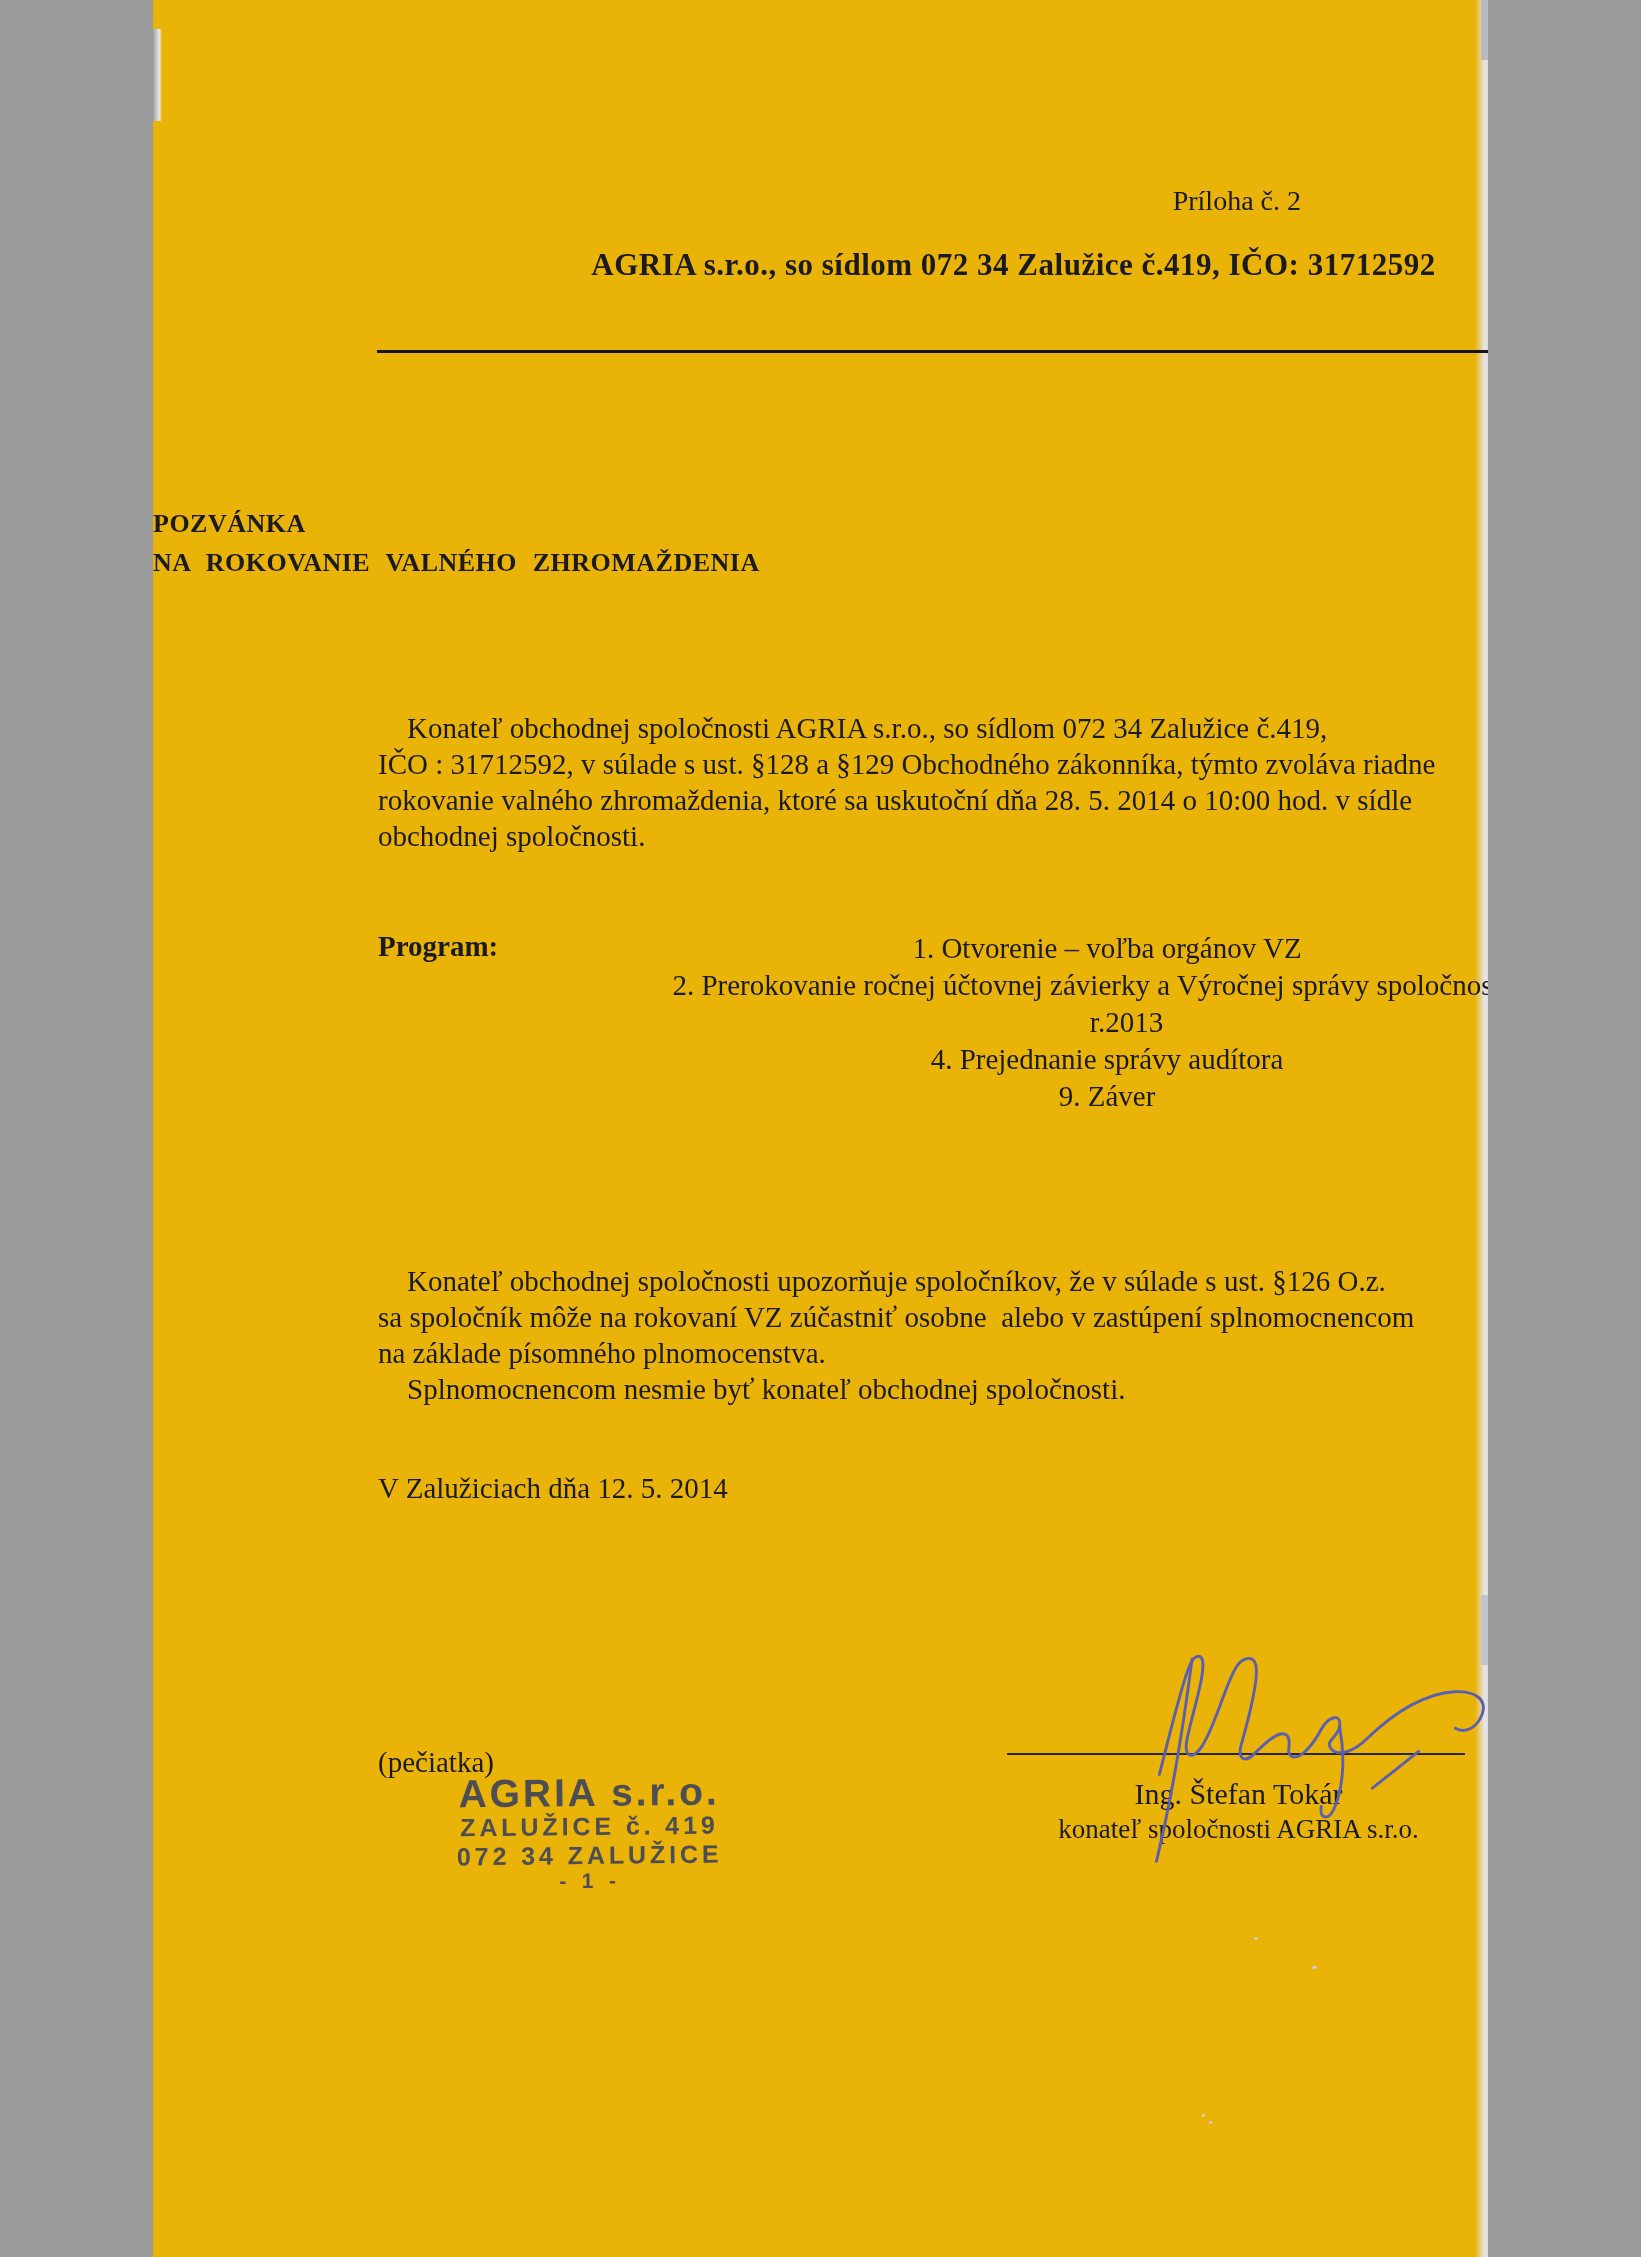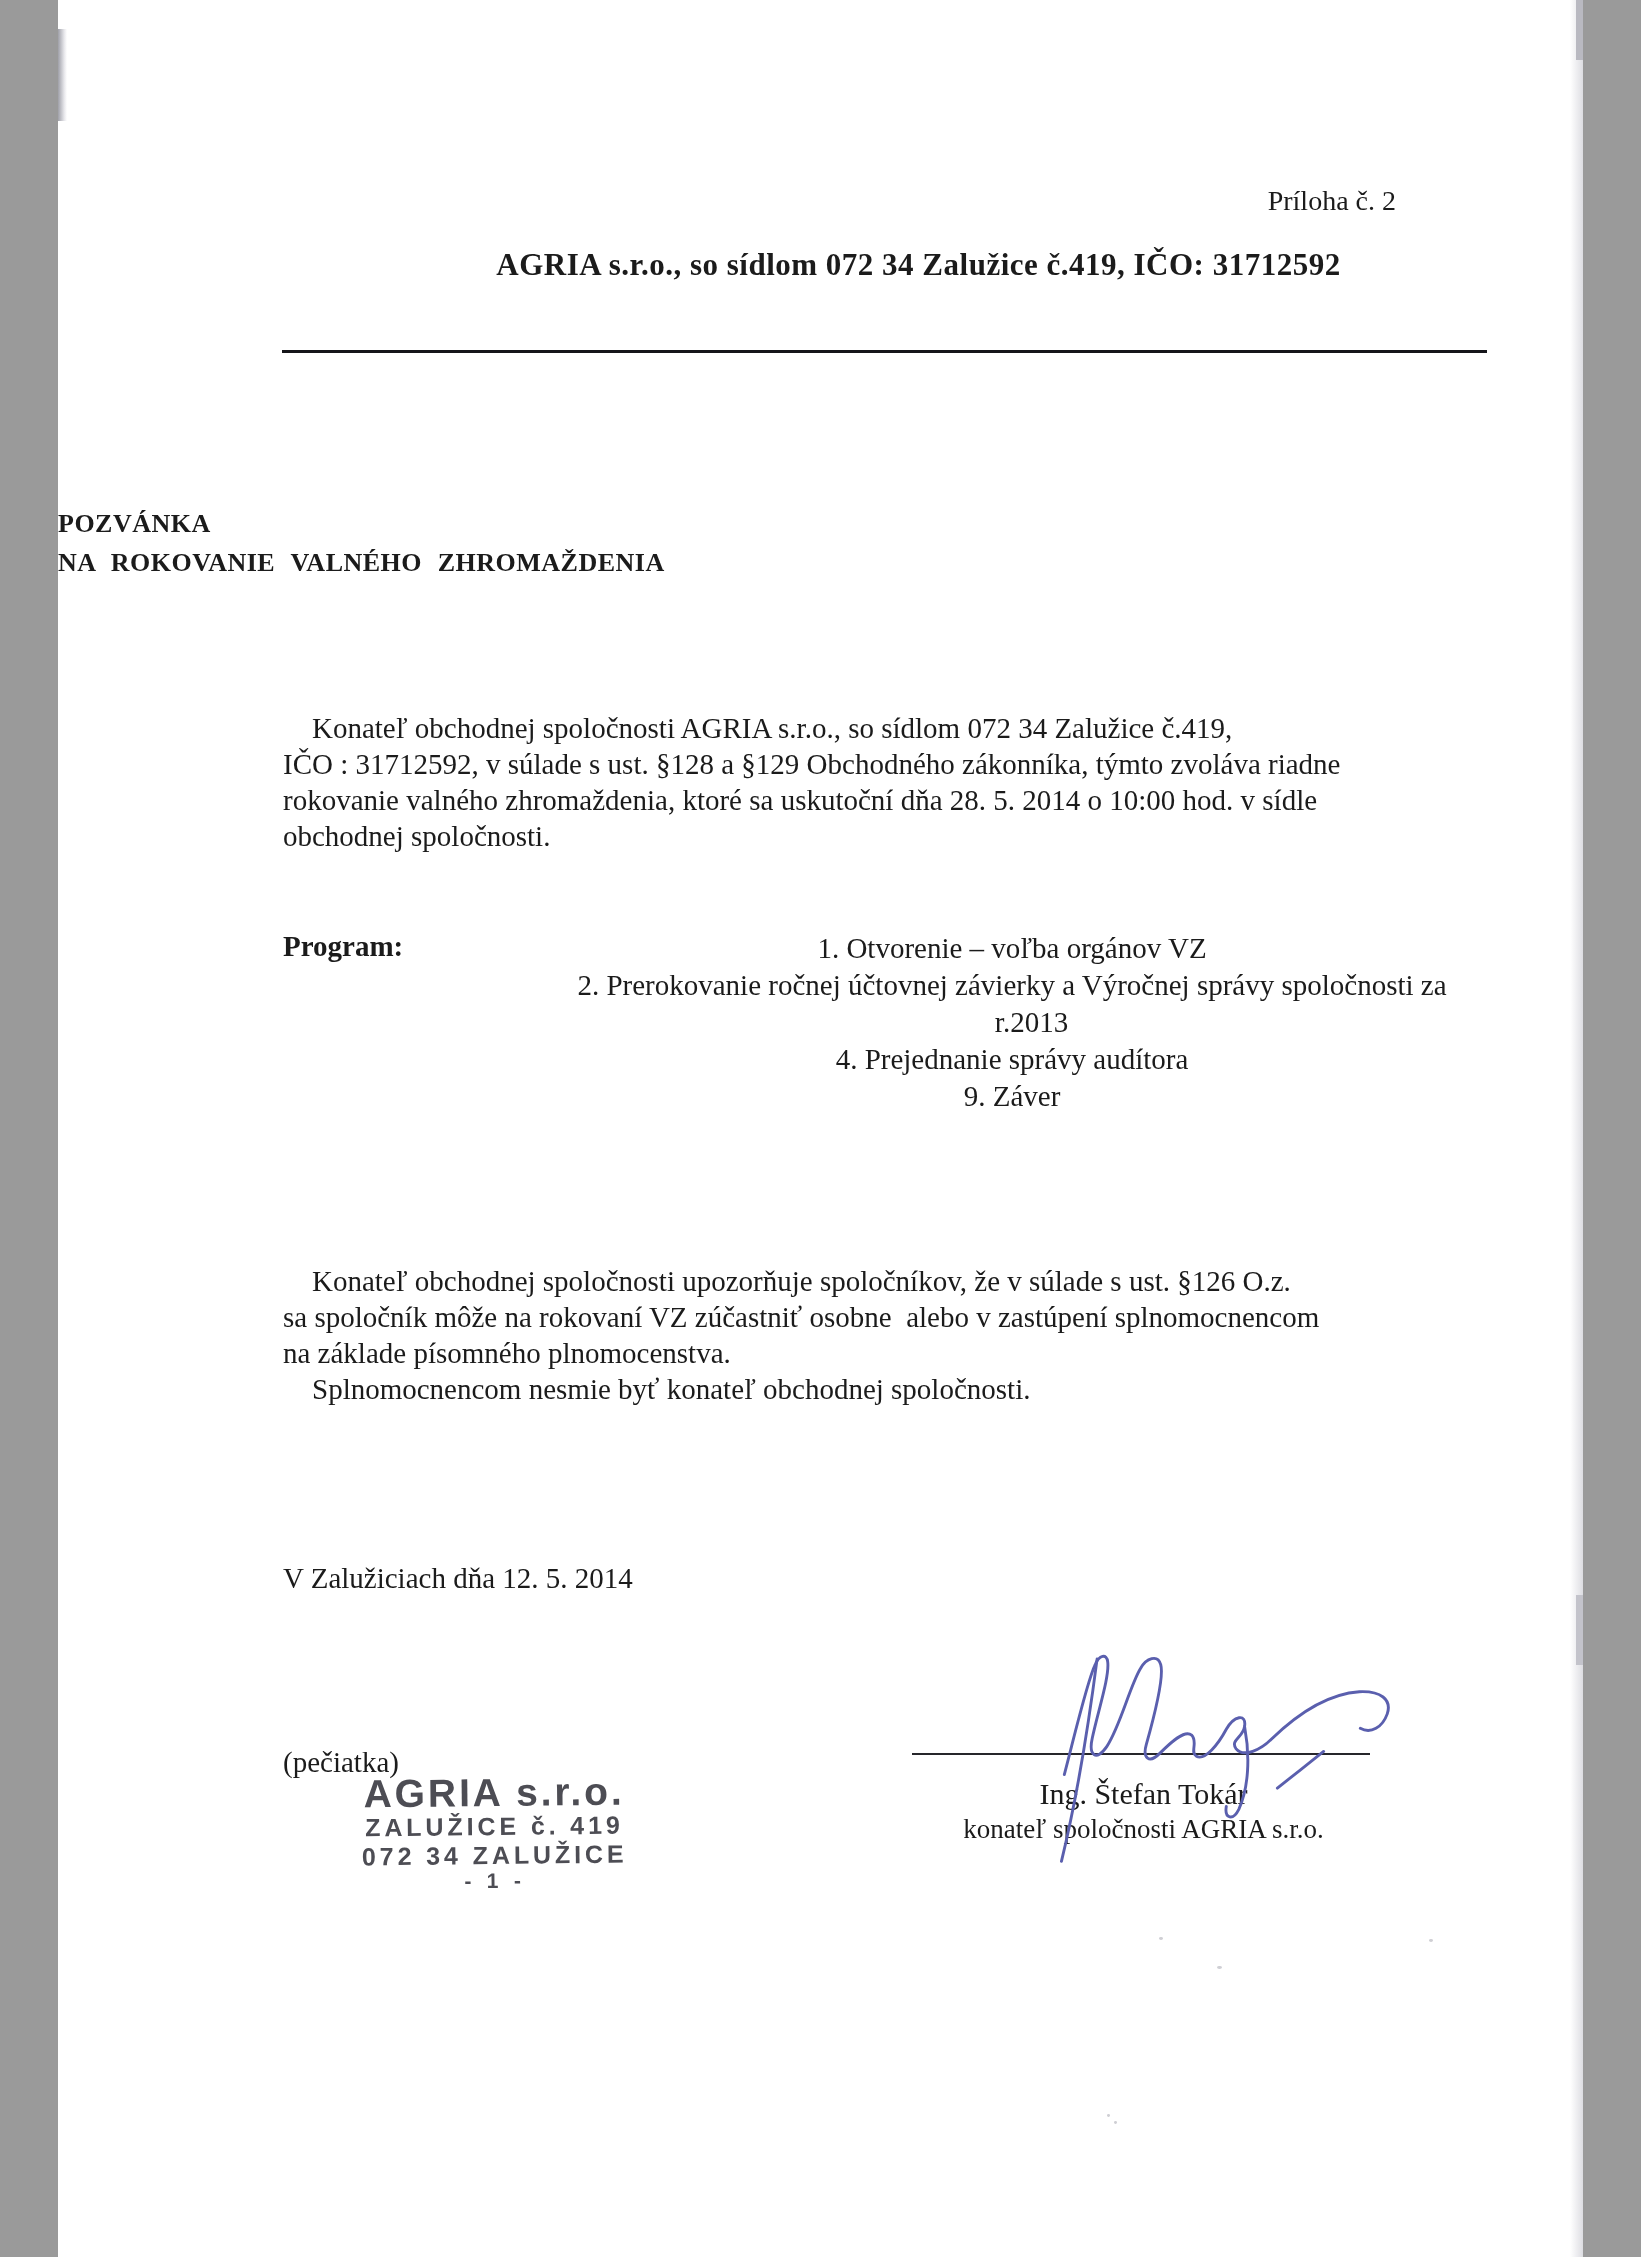--- a/index.html
+++ b/index.html
@@ -1,19 +1,19 @@
 <!DOCTYPE html>
 <html><head>
 <meta charset="utf-8">
 <style>
   html,body{margin:0;padding:0;background:#9a9a9a;}
   .page{
     position:relative;
-    width:1525px;height:2257px;
-    background:#ffffff;
+    width:1335px;height:2257px;
+    background:#eab308;
     margin:0 auto;
     overflow:hidden;
     font-family:"Liberation Serif","DejaVu Serif",serif;
     color:#1b1b1b;
   }
   .abs{position:absolute;}
   .prewrap{white-space:pre-wrap;}
   
   .priloha{top:185px;right:187px;font-size:28px;}
   
@@ -22,21 +22,21 @@
   .rule{top:350px;left:224px;width:1205px;height:2.9px;background:#15151a;}
   
   .title{top:504px;left:0;width:1641px;text-align:left;font-size:26px;font-weight:bold;line-height:39px;word-spacing:8.7px;letter-spacing:0.5px;}
   
   .para{left:225px;width:1294px;font-size:29px;line-height:36px;}
   .p1{top:710px;}
   .notice{top:1263px;}
   .prog-label{top:930px;left:225px;font-size:29px;font-weight:bold;}
   .prog-items{top:930px;left:394px;width:1120px;font-size:29px;line-height:37px;text-align:center;}
   .prog-item{padding-left:39px;text-indent:-39px;white-space:pre-wrap;}
-  .dateline{top:1562px;left:225px;font-size:29px;}
+  .dateline{top:1472px;left:225px;font-size:29px;}
   
   .pecatka{top:1746px;left:225px;font-size:29px;}
   .stamp{top:1775px;left:282px;width:309px;text-align:center;color:#4d4d54;
          font-family:"Liberation Sans","DejaVu Sans",sans-serif;font-weight:bold;
          transform:rotate(-.6deg);}
   .stamp-l1{font-size:39px;line-height:35px;letter-spacing:2.9px;}
   .stamp-l2{font-size:25px;line-height:29px;letter-spacing:3.9px;margin-top:1.9px;}
   .stamp-l3{font-size:25px;line-height:29px;letter-spacing:3.9px;}
   .stamp-l4{font-size:21px;line-height:21px;letter-spacing:4.8px;}
   

